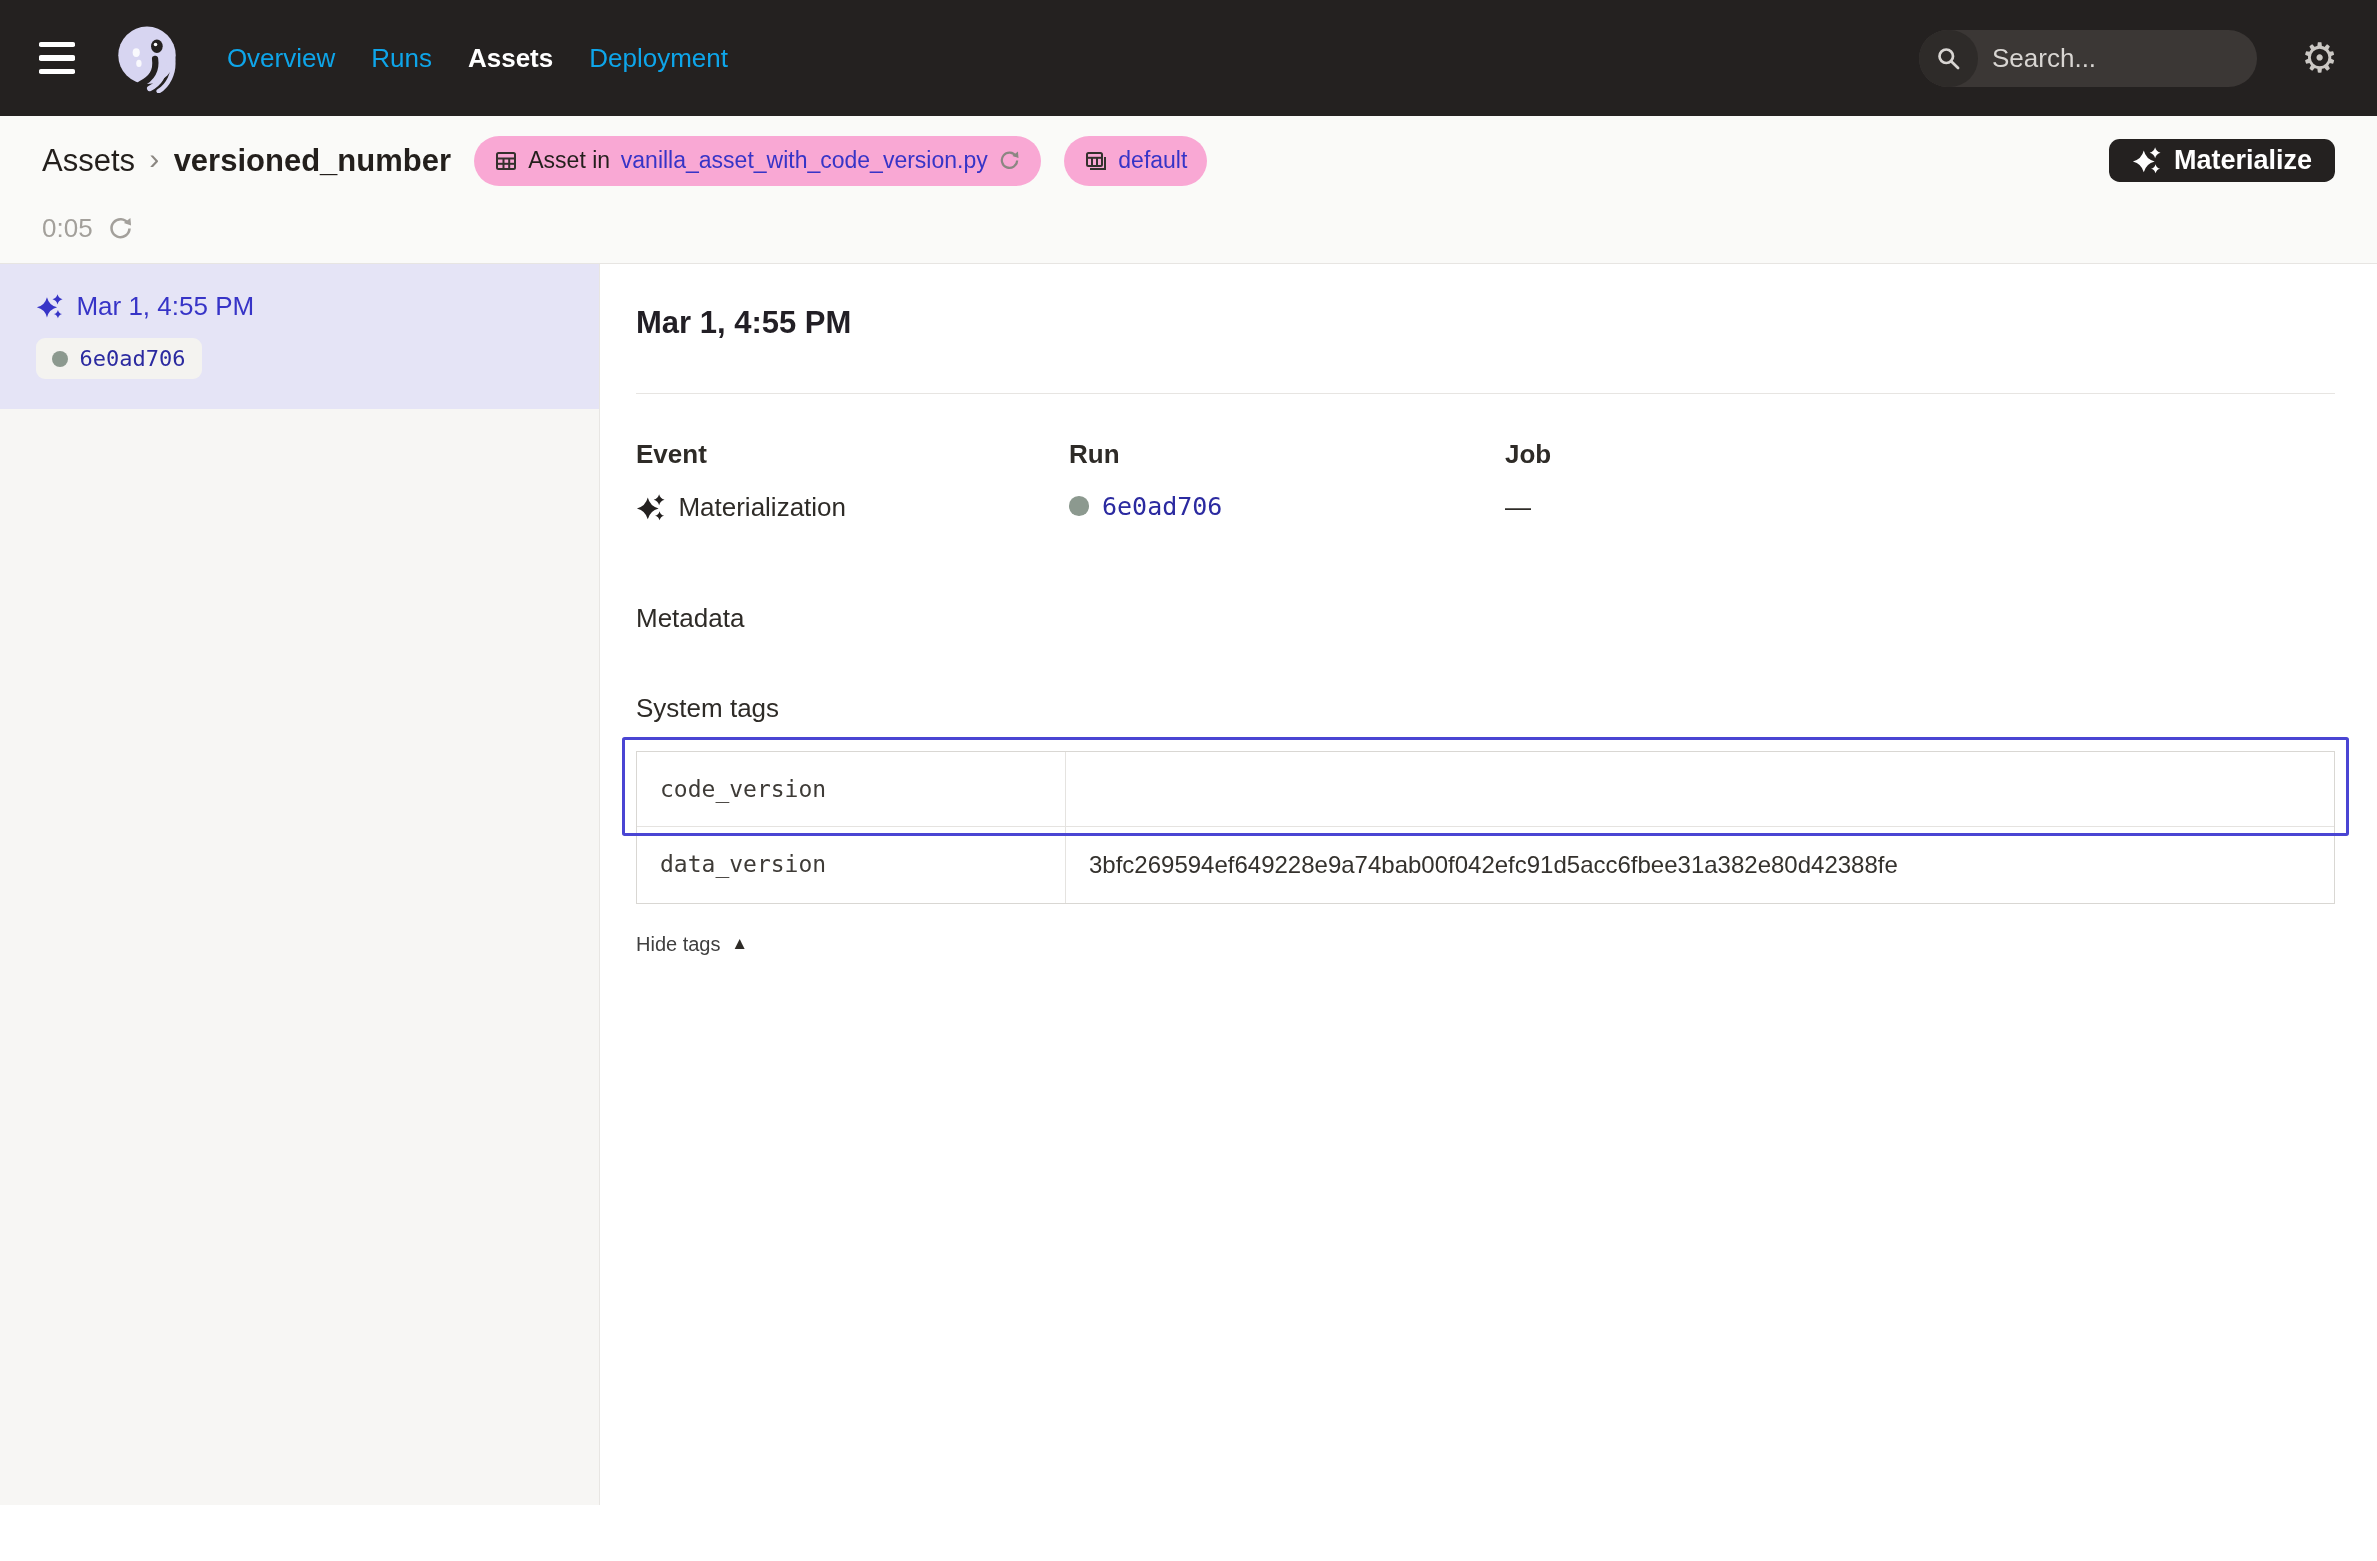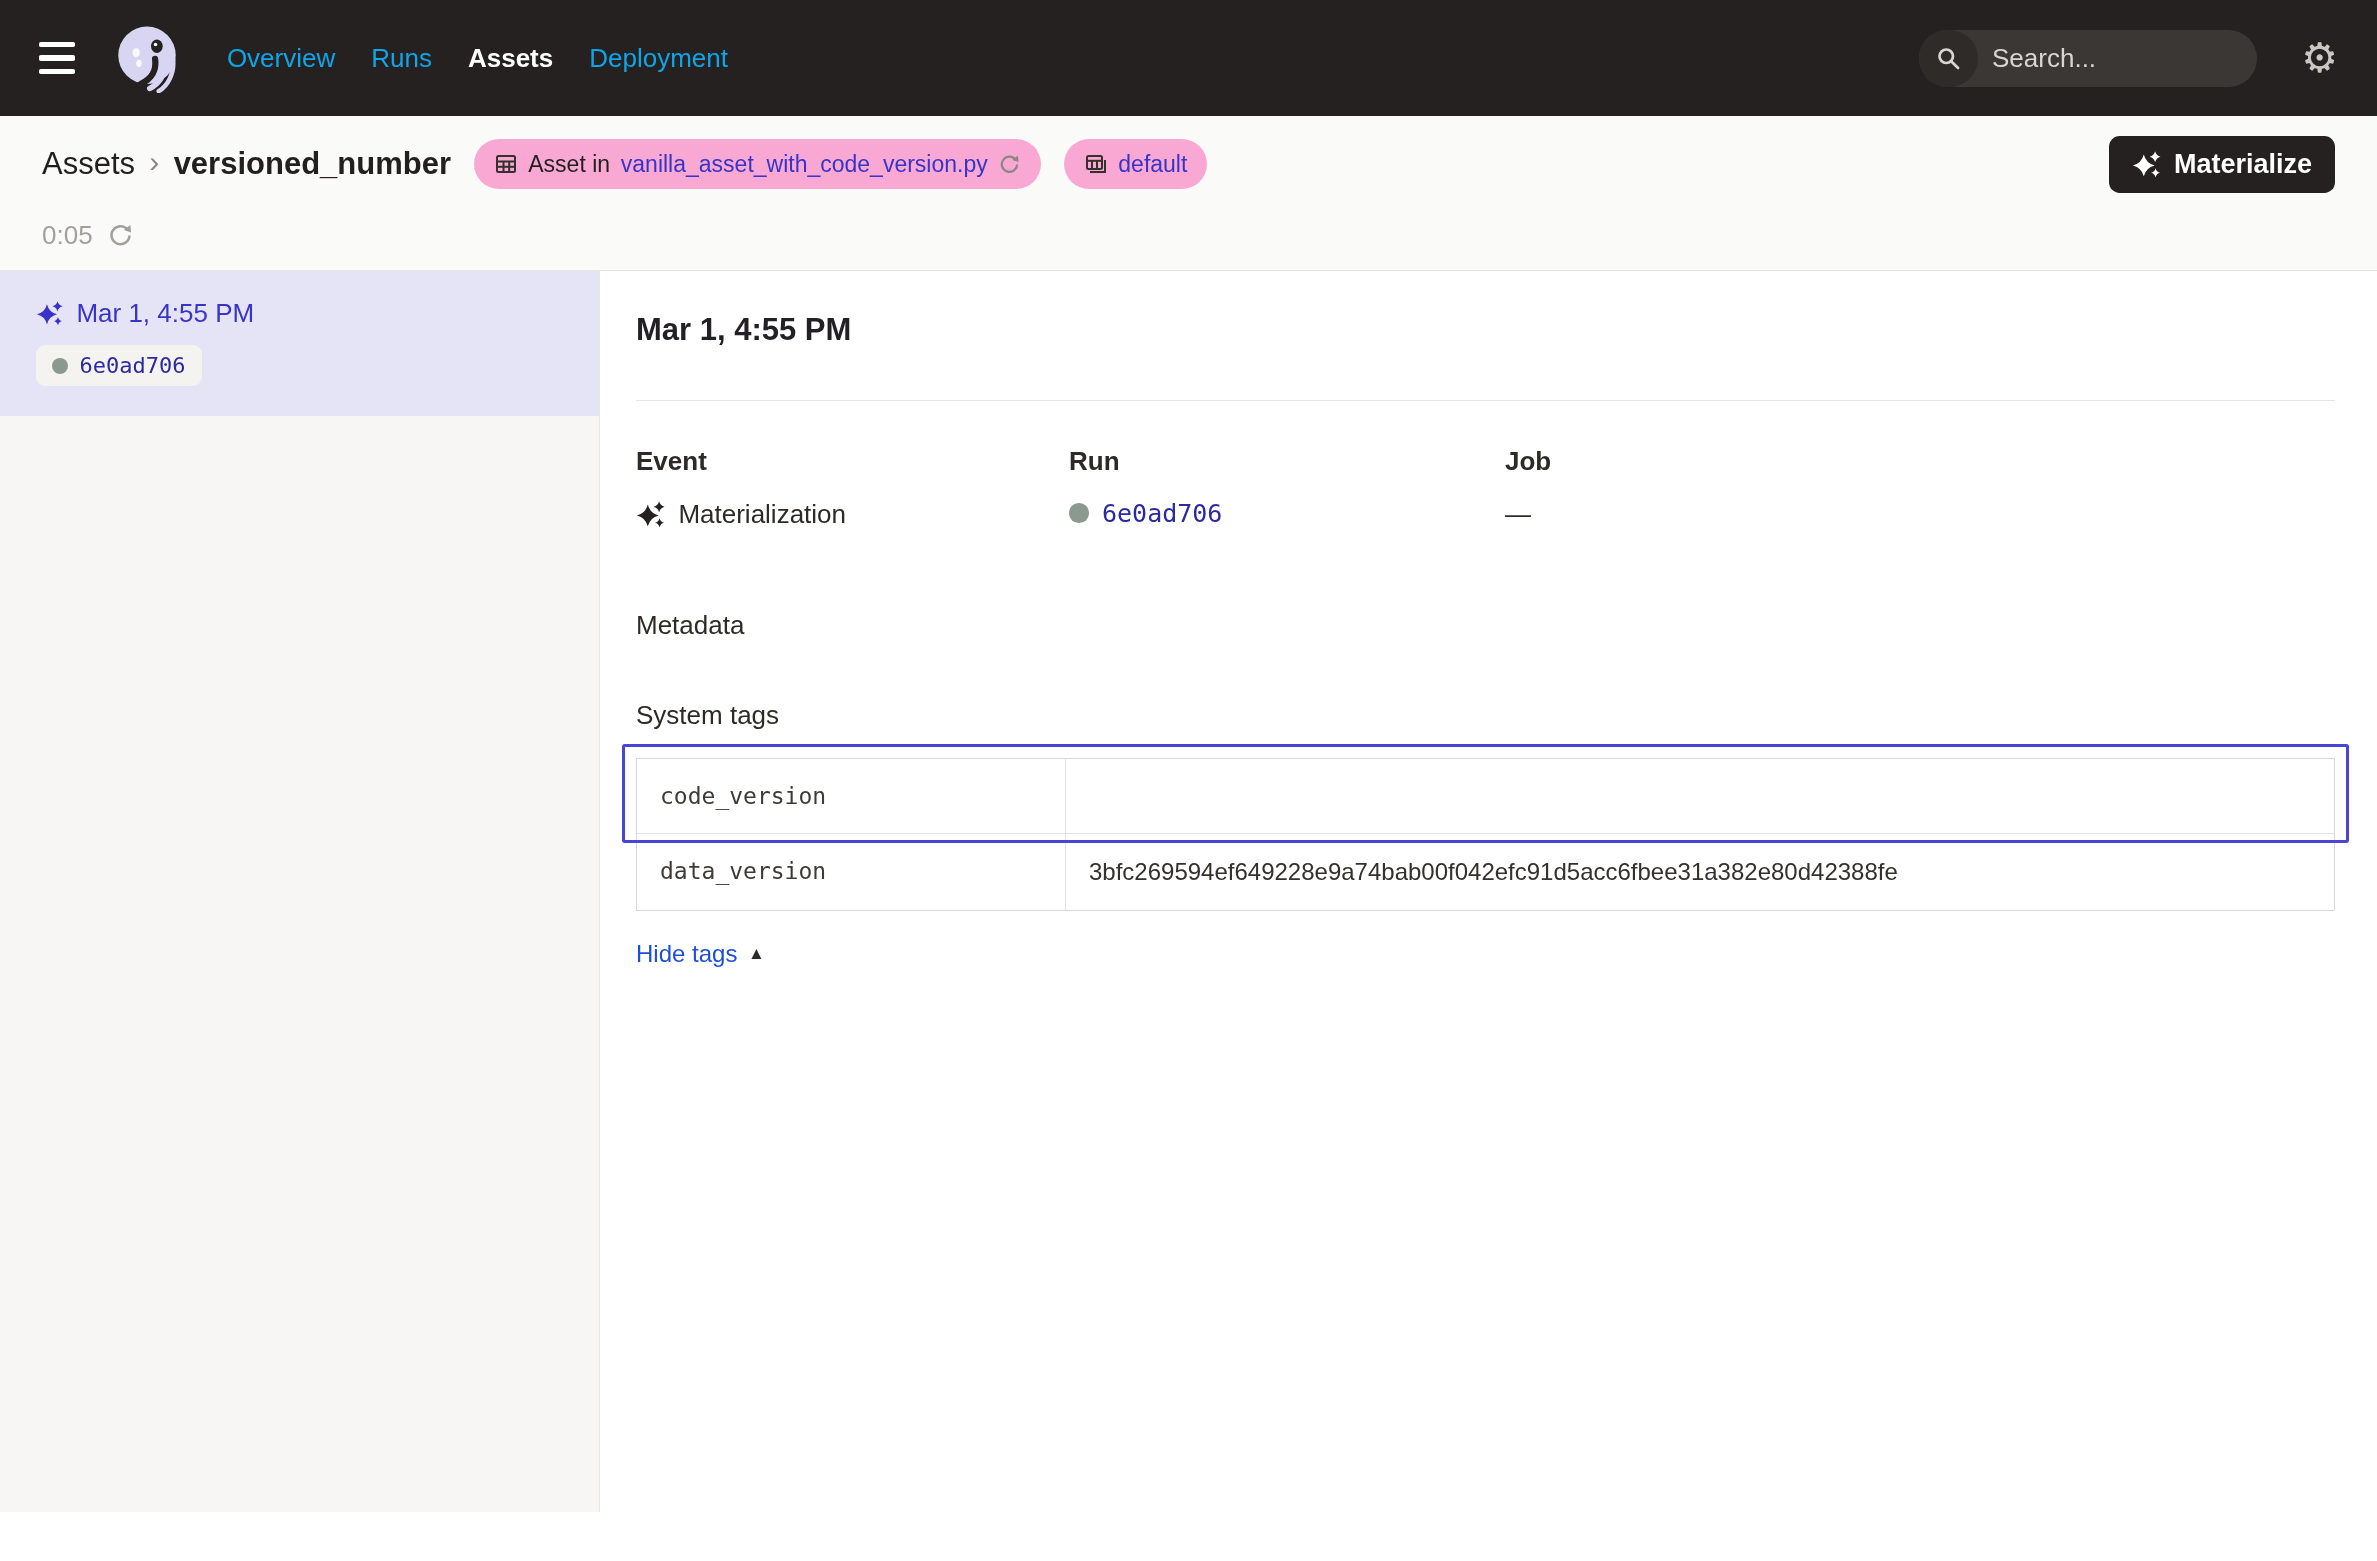--- a/index.html
+++ b/index.html
@@ -46,21 +46,21 @@
   .crumb-root { font-size: 31px; font-weight: 500; color: #231F1C; cursor: pointer; }
   .crumb-sep { font-size: 30px; color: #8B8782; padding-bottom: 3.6px; }
   .crumb-current { font-size: 31px; font-weight: 700; color: #231F1C; }
   .pill {
     display: inline-flex; align-items: center; gap: 10.7px; height: 50px;
     background: #f9a8d4; border-radius: 25px; padding: 0 19.6px; margin-left: 23px;
     font-size: 23px; color: #231F1C; cursor: default;
   }
   .pill .link { color: #3734C7; cursor: pointer; }
   .materialize-btn {
-    margin-left: auto; height: 57px; background: #242120; border-radius: 10.7px;
+    margin-left: auto; height: 43px; background: #242120; border-radius: 10.7px;
     display: inline-flex; align-items: center; gap: 12.5px; padding: 0 23px;
     color: #ffffff; font-size: 27px; font-weight: 600; cursor: pointer; border: none;
   }
   .tabs-row { display: flex; align-items: flex-end; justify-content: space-between; margin-top: 27px; }
   .tabs { display: flex; gap: 41px; }
   .tab { font-size: 26px; font-weight: 600; color: #3A3733; padding-bottom: 18px; cursor: pointer;
          border-bottom: 4.5px solid transparent; }
   .tab.active { color: #4744CE; border-bottom-color: #4744CE; }
   .refresh-status { display: flex; align-items: center; gap: 14.3px; padding-bottom: 19.6px; }
   .timer { font-size: 26px; color: #A3A09B; }
@@ -109,21 +109,21 @@
   }
 
   .systags-section { margin-top: 59px; }
   .kv-row.highlighted::after {
     content: ""; position: absolute; left: -15px; right: -15px; top: -14.3px; bottom: -10.7px;
     border: 3.6px solid #4A45D3; border-radius: 2.7px; pointer-events: none; z-index: 2;
   }
   .sans-val { font-family: "Liberation Sans", sans-serif; font-size: 24px; }
 
   .hide-tags { margin-top: 29px; display: inline-flex; align-items: center; gap: 10.7px; cursor: pointer; }
-  .hide-tags span.lbl { font-size: 24px; color: #1d4ed8; text-align: right; }
+  .hide-tags span.lbl { font-size: 20px; color: #404040; text-align: right; }
   .caret-up { font-size: 17px; color: #2E2B27; }
 
   svg { display: block; }
 </style>
 </head>
 <body>
 
 <div class="page">
 
   <div class="topbar">

